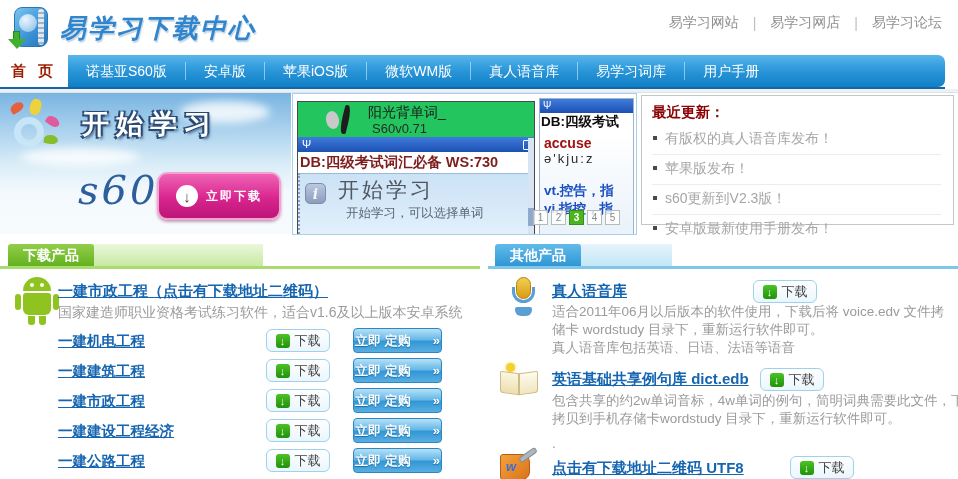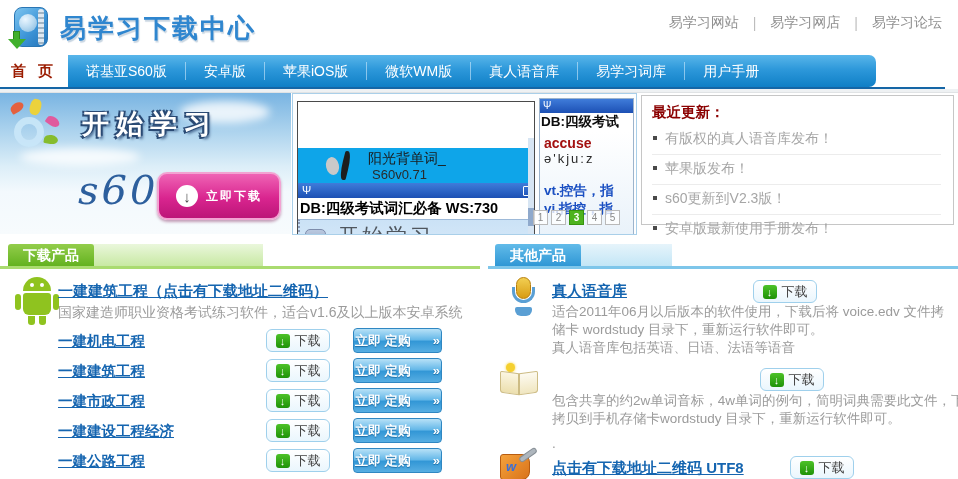--- a/index.html
+++ b/index.html
@@ -10,31 +10,31 @@
   .logo { position:absolute; left:8px; top:5px; display:flex; align-items:center; gap:8px; cursor:pointer; }
   .logo-icon { position:relative; width:44px; height:46px; }
   .lp-bag { position:absolute; left:6px; top:2px; width:34px; height:40px; border-radius:8px;
             background:linear-gradient(135deg,#7cc4ef 0%,#3d95d8 55%,#2574b8 100%); border:1px solid #2a76b4; }
   .lp-zip { position:absolute; right:8px; top:4px; width:6px; height:36px; background:repeating-linear-gradient(180deg,#dfe9f2 0 3px,#9fb4c4 3px 5px); border-radius:3px; }
   .lp-apple { position:absolute; left:11px; top:9px; width:18px; height:18px; border-radius:50%;
               background:radial-gradient(circle at 35% 30%,#eaf6ff 0%,#bcdcf2 45%,#7db4dc 100%); }
   .lp-arrow-stem { position:absolute; left:5px; top:26px; width:7px; height:9px; background:#41b02c; border:1px solid #2c8a1c; }
   .lp-arrow-head { position:absolute; left:0px; top:34px; width:0; height:0;
                    border-left:9px solid transparent; border-right:9px solid transparent; border-top:10px solid #41b02c; }
-  .logo-text { font-size:26px; font-weight:bold; color:#2f86cf; letter-spacing:2px;
+  .logo-text { font-size:26px; font-weight:bold; font-style:italic; color:#2f86cf; letter-spacing:2px;
                text-shadow:1px 2px 1px #c9d6e2; }
   .top-links { position:absolute; right:16px; top:14px; font-size:14px; color:#9a9a9a; display:flex; align-items:center; gap:14px; }
   .top-link { color:#8f8f8f; cursor:pointer; }
   .top-sep { color:#bdbdbd; }
 
   
   .nav-home { position:absolute; left:0; top:55px; width:68px; height:32px; background:#fff;
               color:#9b1c00; font-weight:bold; font-size:15px; letter-spacing:4px;
               display:flex; align-items:center; justify-content:center; cursor:pointer; }
-  .nav-bar { position:absolute; left:68px; top:55px; width:808px; height:32px;
+  .nav-bar { position:absolute; left:68px; top:55px; width:877px; height:32px;
              background:linear-gradient(180deg,#59b6ea 0%,#2d98da 45%,#0f7fc6 100%);
              border-radius:0 7px 7px 0; display:flex; align-items:center; }
   .nav-item { color:#fff; font-size:14px; padding:0 18px; height:18px; line-height:18px;
               border-right:1px solid rgba(220,240,255,.55); cursor:pointer; white-space:nowrap; }
   .nav-item:last-child { border-right:none; }
   .nav-underline { position:absolute; left:0; top:87px; width:945px; height:2px; background:#1566a6; }
   .nav-gray { position:absolute; left:0; top:89px; width:958px; height:4px; background:#eef1f3; border-bottom:1px solid #e0e3e5; }
 
   
   .banner { position:absolute; left:0; top:93px; width:291px; height:141px; overflow:hidden;
@@ -56,30 +56,30 @@
               border:2px solid #f2a3d2; box-shadow:0 2px 3px rgba(120,20,80,.4);
               display:flex; align-items:center; justify-content:center; gap:8px; cursor:pointer; }
   .pink-btn-circle { width:22px; height:22px; border-radius:50%; background:#fff; color:#4a4a4a;
                      font-size:15px; font-weight:bold; display:flex; align-items:center; justify-content:center; }
   .pink-btn-label { color:#fff; font-size:12px; font-weight:bold; letter-spacing:2px; }
 
   
   .carousel { position:absolute; left:292px; top:93px; width:345px; height:142px; background:#fdfeff;
               border:1px solid #a9cfe9; overflow:hidden; }
   .screen1 { position:absolute; left:4px; top:7px; width:238px; height:150px; background:#fff; border:1px solid #4a4a4a; }
-  .s1-header { position:relative; height:35px; background:#0ea5e9;margin-top:46px; }
+  .s1-header { position:relative; height:35px; background:#22c55e; }
   .s1-logo-egg { position:absolute; left:28px; top:9px; width:13px; height:18px; border-radius:50%; background:#c9c9c9; transform:rotate(-12deg); }
   .s1-logo-swoosh { position:absolute; left:44px; top:3px; width:7px; height:29px; background:#1d1d1d;
                     border-radius:60% 90% 40% 80%/10% 95% 10% 90%; transform:rotate(14deg); }
   .s1-title { position:absolute; left:70px; top:2px; font-size:14px; color:#1a1a1a; }
   .s1-version { position:absolute; left:74px; top:19px; font-size:13px; color:#2a2a2a; }
   .s1-status { position:relative; height:15px; background:linear-gradient(180deg,#3f7cda 0%,#1c50b4 100%); }
   .s1-antenna { position:absolute; left:4px; top:0px; color:#fff; font-size:11px; line-height:15px; }
   .s1-battery { position:absolute; right:4px; top:3px; width:7px; height:10px; border:1px solid #fff; border-radius:1px; }
-  .s1-db { height:21px; display:flex; align-items:center; padding-left:2px; font-size:14.5px; font-weight:bold; color:#000000; white-space:nowrap; }
+  .s1-db { height:21px; display:flex; align-items:center; padding-left:2px; font-size:14.5px; font-weight:bold; color:#7f1d1d; white-space:nowrap; }
   .s1-menu { position:relative; height:76px; background:linear-gradient(180deg,#cbe2f6 0%,#e7f3fc 100%);
              border-top:1px solid #9db9d8; border-left:2px dotted #8a9ab8; }
   .info-icon { position:absolute; left:5px; top:9px; width:21px; height:21px; border-radius:5px;
                background:linear-gradient(180deg,#bac9e0 0%,#8d9cba 100%); border:1px solid #7d8cab;
                color:#f4f6fa; font-family:"DejaVu Serif",serif; font-style:italic; font-weight:bold;
                font-size:14px; text-align:center; line-height:20px; }
   .menu-title { position:absolute; left:38px; top:2px; font-size:21px; color:#4f565e; letter-spacing:3px; }
   .menu-desc { position:absolute; left:46px; top:31px; font-size:12.5px; color:#5a6470; white-space:nowrap; }
   .s1-scroll { position:absolute; right:0; top:36px; width:6px; height:113px; background:#d7e5f3; }
   .s1-thumb { position:absolute; right:0; top:70px; width:6px; height:18px; background:#8fa9cc; }
@@ -298,21 +298,21 @@
   <div class="android-icon">
     <div class="a-head"></div>
       <div class="a-eye l"></div>
       <div class="a-eye r"></div>
     <div class="a-body"></div>
       <div class="a-arm l"></div>
       <div class="a-arm r"></div>
     <div class="a-leg l"></div>
       <div class="a-leg r"></div>
   </div>
-  <div class="prod-title">一建建筑工程（点击有下载地址二维码）</div>
+  <div class="prod-title">一建市政工程（点击有下载地址二维码）</div>
   <div class="prod-desc">国家建造师职业资格考试练习软件，适合v1.6及以上版本安卓系统</div>
 
   <div class="dl-row-label" style="top:332px;">一建机电工程</div>
   <div class="dl-btn" style="left:266px;top:329px;">
     <span class="dl-btn-icon">↓</span>
     <span class="dl-btn-label">下载</span>
   </div>
   <div class="order-btn" style="left:353px;top:328px;">
     <span>立即 定购</span>
     <span class="order-chevron">»</span>
@@ -370,20 +370,21 @@
   </div>
   <div class="op-desc" style="top:303px;">适合2011年06月以后版本的软件使用，下载后将 voice.edv 文件拷</div>
   <div class="op-desc" style="top:321px;">储卡 wordstudy 目录下，重新运行软件即可。</div>
   <div class="op-desc" style="top:339px;">真人语音库包括英语、日语、法语等语音</div>
 
   <div class="book-icon">
     <div class="bk-bulb"></div>
       <div class="bk-left"></div>
       <div class="bk-right"></div>
   </div>
+  <div class="op-title" style="left:552px;top:370px;">英语基础共享例句库 dict.edb</div>
   <div class="dl-btn" style="left:760px;top:368px;">
     <span class="dl-btn-icon">↓</span>
     <span class="dl-btn-label">下载</span>
   </div>
   <div class="op-desc" style="top:392px;">包含共享的约2w单词音标，4w单词的例句，简明词典需要此文件，下</div>
   <div class="op-desc" style="top:410px;">拷贝到手机存储卡wordstudy 目录下，重新运行软件即可。</div>
   <div class="op-desc" style="top:436px;">.</div>
 
   <div class="tool-icon">
     <div class="tl-book"></div>

